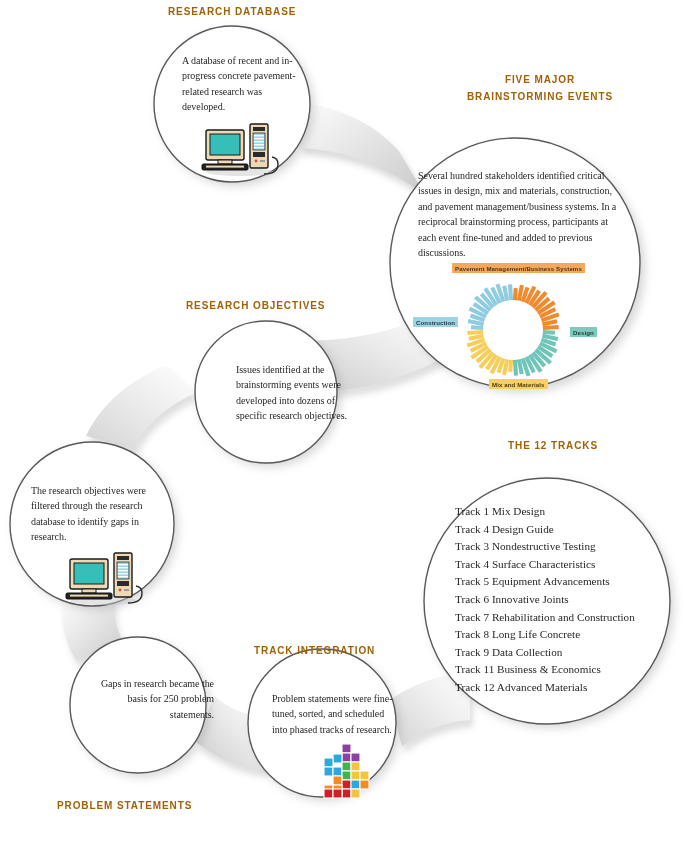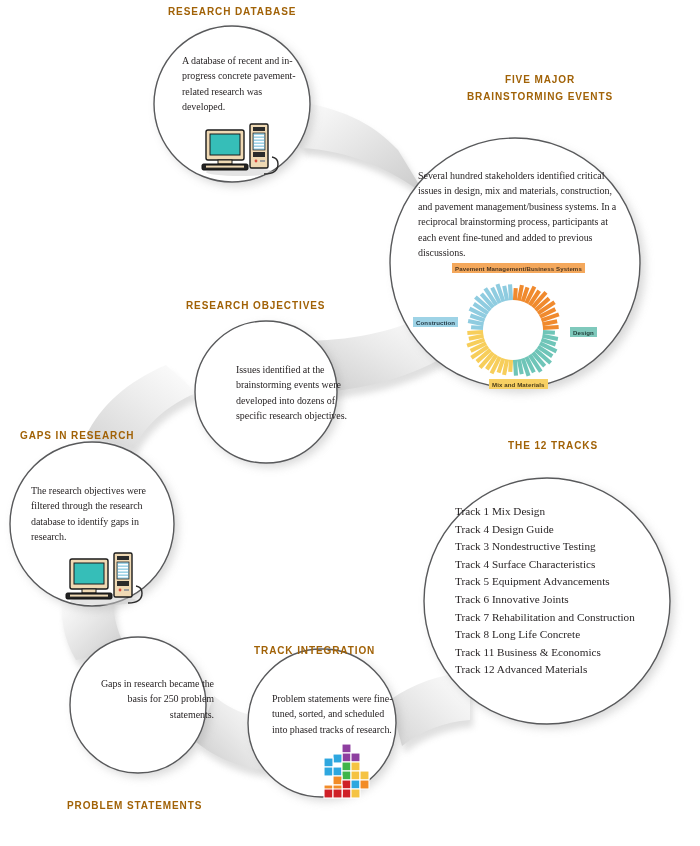--- a/index.html
+++ b/index.html
@@ -191,23 +191,22 @@
 
   <div class="heading" style="left:168px;top:3px;">RESEARCH DATABASE</div>
 
   <div class="heading two-line" style="left:445px;top:71px;width:190px;">
     <span>FIVE MAJOR</span><br>
     <span>BRAINSTORMING EVENTS</span>
   </div>
 
   <div class="heading" style="left:186px;top:297px;">RESEARCH OBJECTIVES</div>
 
-  <div class="heading" style="left:20px;top:427px;">GAPS IN RESEARCH</div>
-
-  <div class="heading" style="left:67px;top:797px;">PROBLEM STATEMENTS</div>
+
+  <div class="heading" style="left:57px;top:797px;">PROBLEM STATEMENTS</div>
 
   <div class="heading" style="left:254px;top:642px;">TRACK INTEGRATION</div>
 
   <div class="heading" style="left:472px;top:437px;margin-left:36px;">THE 12 TRACKS</div>
 
   <div class="bodytext" style="left:182px;top:53px;width:122px;">A database of recent and in-progress concrete pavement-related research was developed.</div>
 
   <div class="bodytext" style="left:418px;top:168px;width:205px;">Several hundred stakeholders identified critical issues in design, mix and materials, construction, and pavement management/business systems. In a reciprocal brainstorming process, participants at each event fine-tuned and added to previous discussions.</div>
 
   <div class="bodytext" style="left:216px;top:362px;width:112px;margin-left:20px;">Issues identified at the brainstorming events were developed into dozens of specific research objectives.</div>
@@ -220,20 +219,21 @@
 
   <div class="tracklist" id="tracklist" style="left:455px;top:503px;">
       <div>Track 1 Mix Design</div>
       <div>Track 4  Design Guide</div>
       <div>Track 3  Nondestructive Testing</div>
       <div>Track 4  Surface Characteristics</div>
       <div>Track 5  Equipment Advancements</div>
       <div>Track 6  Innovative Joints</div>
       <div>Track 7  Rehabilitation and Construction</div>
       <div>Track 8  Long Life Concrete</div>
+      <div>Track 9  Data Collection</div>
       <div>Track 11  Business &amp; Economics</div>
       <div>Track 12  Advanced Materials</div>
     </div>
 
   <div class="qlabel pm" style="left:452px;top:263px;">Pavement Management/Business Systems</div>
   <div class="qlabel design" style="left:570px;top:327px;">Design</div>
   <div class="qlabel mix" style="left:489px;top:379px;">Mix and Materials</div>
   <div class="qlabel constr" style="left:413px;top:317px;">Construction</div>
 
   <div class="iconbox" style="left:196px;top:122px;width:88px;height:54px;">

